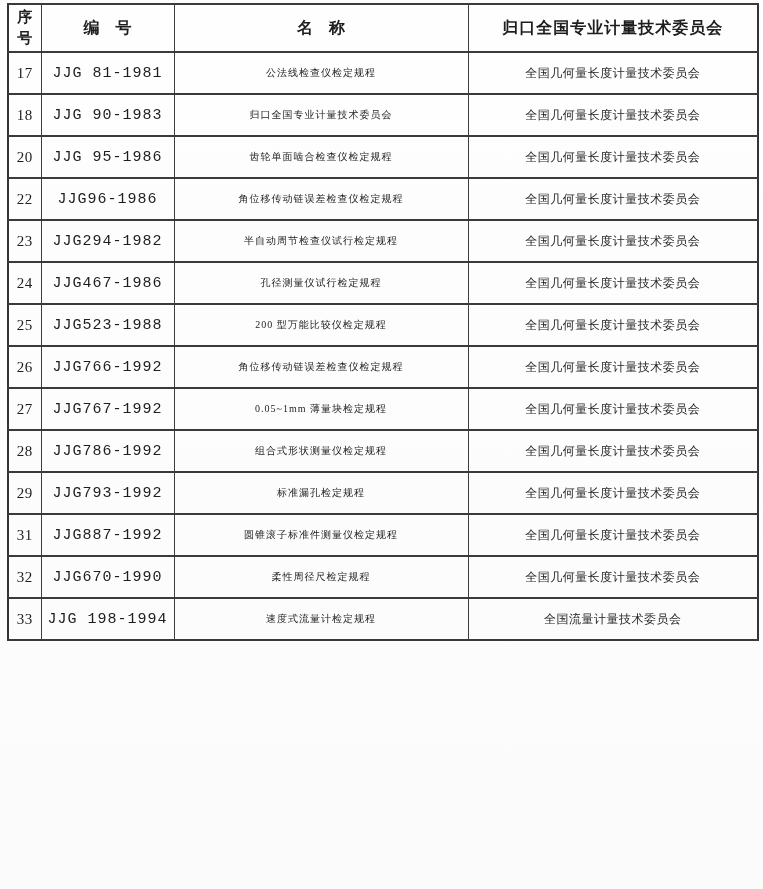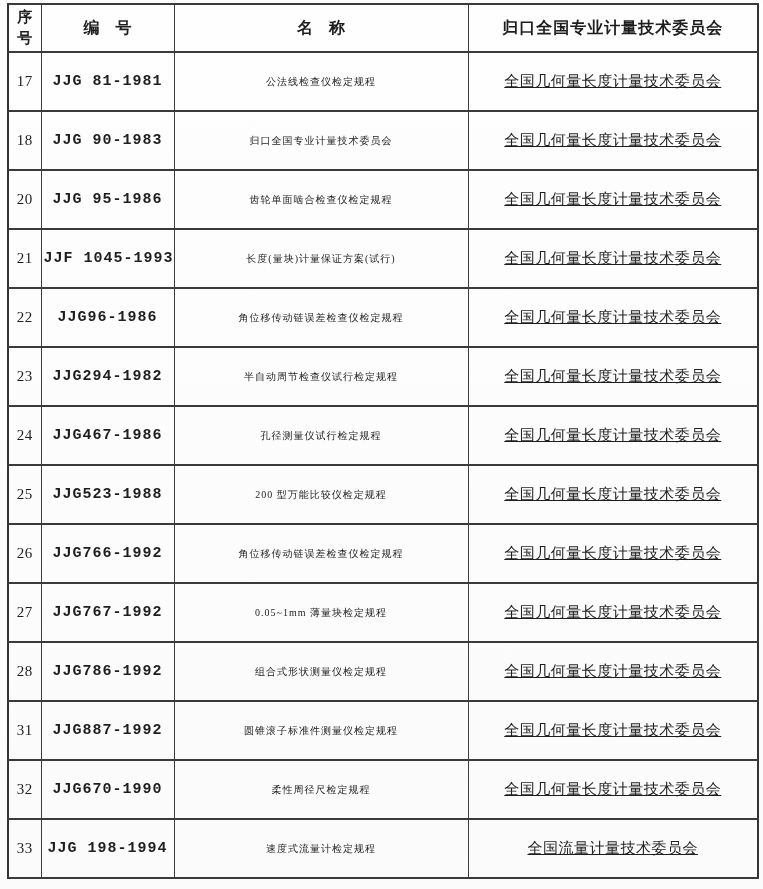--- a/index.html
+++ b/index.html
@@ -37,21 +37,21 @@
     border-bottom: 2px solid #3a3a3a;
     padding: 0 2px;
     text-align: center;
     vertical-align: middle;
     overflow: hidden;
     white-space: nowrap;
   }
   table.std-table { border: 2px solid #333; }
 
   thead tr { height: 48px; }
-  tbody tr { height: 59px; }
+  tbody tr { height: 42px; }
 
   th {
     font-size: 16px;
     font-weight: bold;
     letter-spacing: 1px;
   }
   th .stacked {
     display: inline-block;
     width: 1.1em;
     white-space: normal;
@@ -63,30 +63,29 @@
   th.h-code, th.h-name { letter-spacing: 0; font-family: Liberation Mono, monospace; }
 
   td.cell-seq {
     font-size: 15px;
     letter-spacing: 0.5px;
   }
   td.cell-code {
     font-size: 15px;
     letter-spacing: 1px;
     font-family: "Liberation Mono", "DejaVu Sans Mono", monospace;
-    font-weight: 700;
+    font-weight: 400;
   }
   td.cell-name {
     font-size: 10px;
     letter-spacing: 1px;
   }
   td.cell-comm {
-    font-size: 15px;
+    font-size: 12px;
     letter-spacing: 0.5px;
-    text-decoration: underline;
   }
 </style>
 </head>
 <body>
 
 <div class="scan-page">
   <table class="std-table">
     <colgroup>
       <col class="c-seq">
         <col class="c-code">
@@ -119,26 +118,20 @@
   </tr>
 
 
   <tr>
     <td class="cell-seq">20</td>
     <td class="cell-code">JJG 95-1986</td>
     <td class="cell-name">齿轮单面啮合检查仪检定规程</td>
     <td class="cell-comm">全国几何量长度计量技术委员会</td>
   </tr>
 
-  <tr>
-    <td class="cell-seq">21</td>
-    <td class="cell-code">JJF 1045-1993</td>
-    <td class="cell-name">长度(量块)计量保证方案(试行)</td>
-    <td class="cell-comm">全国几何量长度计量技术委员会</td>
-  </tr>
 
   <tr>
     <td class="cell-seq">22</td>
     <td class="cell-code">JJG96-1986</td>
     <td class="cell-name">角位移传动链误差检查仪检定规程</td>
     <td class="cell-comm">全国几何量长度计量技术委员会</td>
   </tr>
 
   <tr>
     <td class="cell-seq">23</td>
@@ -175,20 +168,26 @@
     <td class="cell-comm">全国几何量长度计量技术委员会</td>
   </tr>
 
   <tr>
     <td class="cell-seq">28</td>
     <td class="cell-code">JJG786-1992</td>
     <td class="cell-name">组合式形状测量仪检定规程</td>
     <td class="cell-comm">全国几何量长度计量技术委员会</td>
   </tr>
 
+  <tr>
+    <td class="cell-seq">29</td>
+    <td class="cell-code">JJG793-1992</td>
+    <td class="cell-name">标准漏孔检定规程</td>
+    <td class="cell-comm">全国几何量长度计量技术委员会</td>
+  </tr>
 
 
   <tr>
     <td class="cell-seq">31</td>
     <td class="cell-code">JJG887-1992</td>
     <td class="cell-name">圆锥滚子标准件测量仪检定规程</td>
     <td class="cell-comm">全国几何量长度计量技术委员会</td>
   </tr>
 
   <tr>

